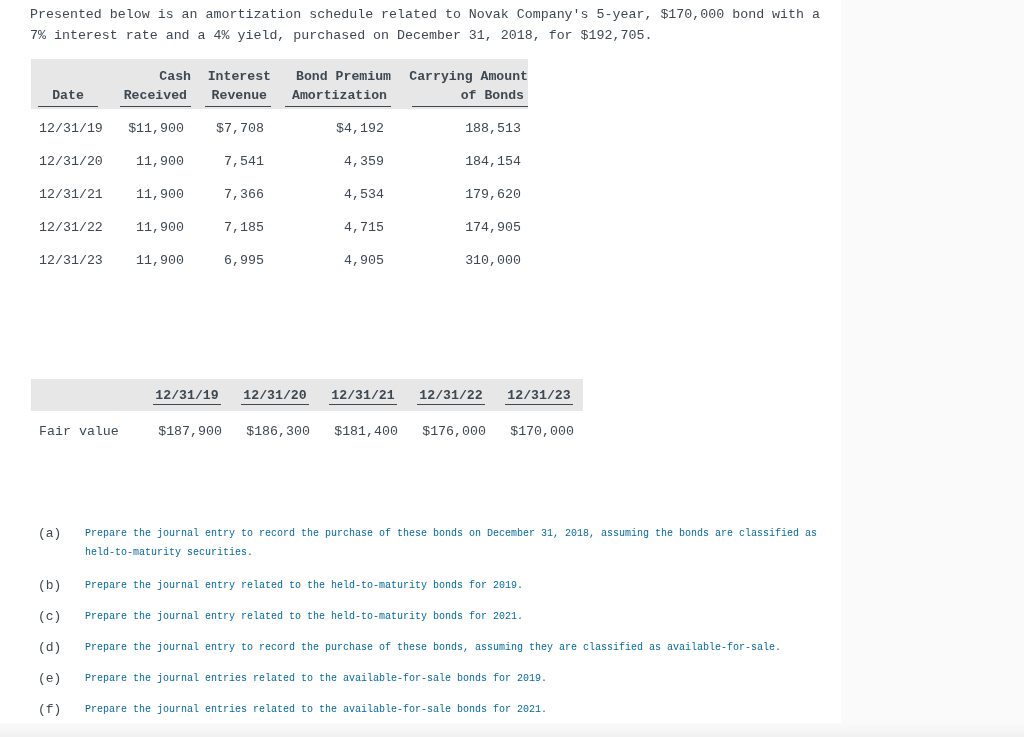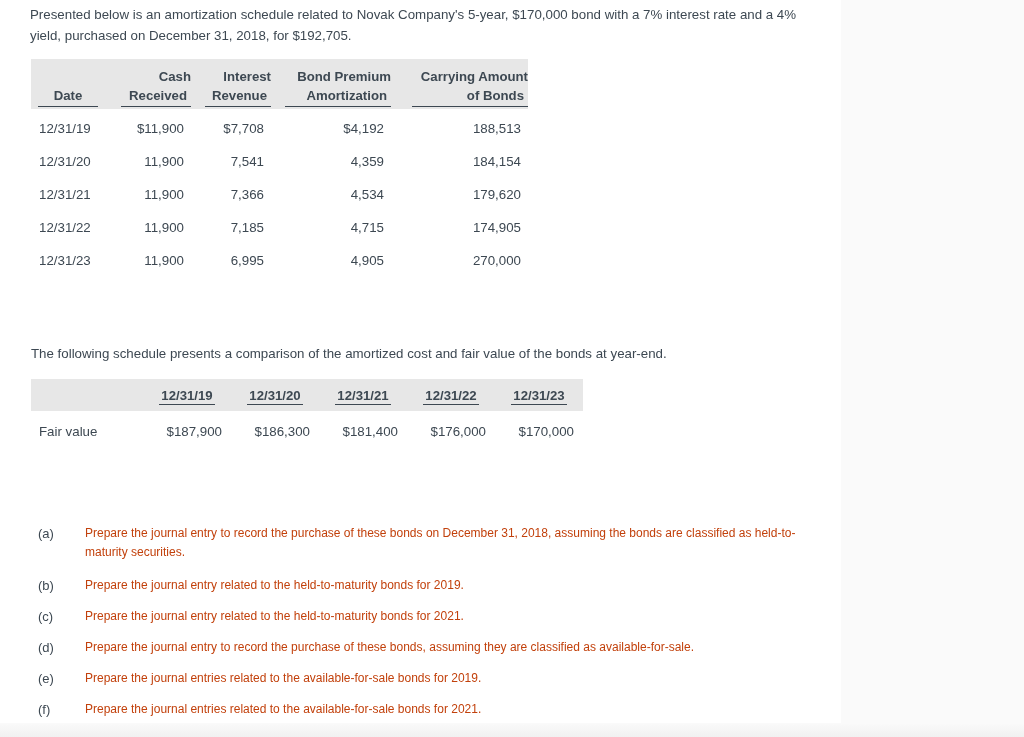--- a/index.html
+++ b/index.html
@@ -12,20 +12,21 @@
     background: #fbfbfb;
     font-family: "Liberation Sans", sans-serif;
     color: #3d4852;
     overflow: hidden;
   }
   #page {
     position: relative;
     width: 1024px;
     height: 737px;
     background: #fbfbfb;
+    font-family: Liberation Mono, monospace;
   }
   
   #sheet {
     position: absolute;
     left: 0;
     top: 0;
     width: 841px;
     height: 723px;
     background: #ffffff;
   }
@@ -165,23 +166,23 @@
     width: 54px;
     flex: 0 0 54px;
     font-size: 13px;
     line-height: 19px;
     color: #3d4852;
     padding-left: 7px;
     box-sizing: border-box;
   }
   .qrow .qtext {
     flex: 1 1 auto;
-    font-size: 12px;
+    font-size: 10px;
     line-height: 19px;
-    color: #c2410c;
+    color: #0369a1;
   }
   #questions .qrow:first-child { margin-bottom: 14px; }
 </style>
 </head>
 <body>
 
 <div id="page">
 
   <div id="sheet"></div>
   <div id="right-strip"></div>
@@ -240,26 +241,25 @@
           <td class="c-num">11,900</td>
           <td class="c-num">7,185</td>
           <td class="c-num">4,715</td>
           <td class="c-num">174,905</td>
         </tr>
         <tr>
           <td class="c-date">12/31/23</td>
           <td class="c-num">11,900</td>
           <td class="c-num">6,995</td>
           <td class="c-num">4,905</td>
-          <td class="c-num">270,000</td>
+          <td class="c-num">310,000</td>
         </tr>
       </tbody>
   </table>
 
-  <div class="intro2">The following schedule presents a comparison of the amortized cost and fair value of the bonds at year-end.</div>
 
   <table id="compare-table">
     <thead>
       <tr id="compare-head-row">
           <th class="lbl">&nbsp;</th>
           <th class="dcol"><span class="hdr-inner">12/31/19</span></th>
           <th class="dcol"><span class="hdr-inner">12/31/20</span></th>
           <th class="dcol"><span class="hdr-inner">12/31/21</span></th>
           <th class="dcol"><span class="hdr-inner">12/31/22</span></th>
           <th class="dcol"><span class="hdr-inner">12/31/23</span></th>

